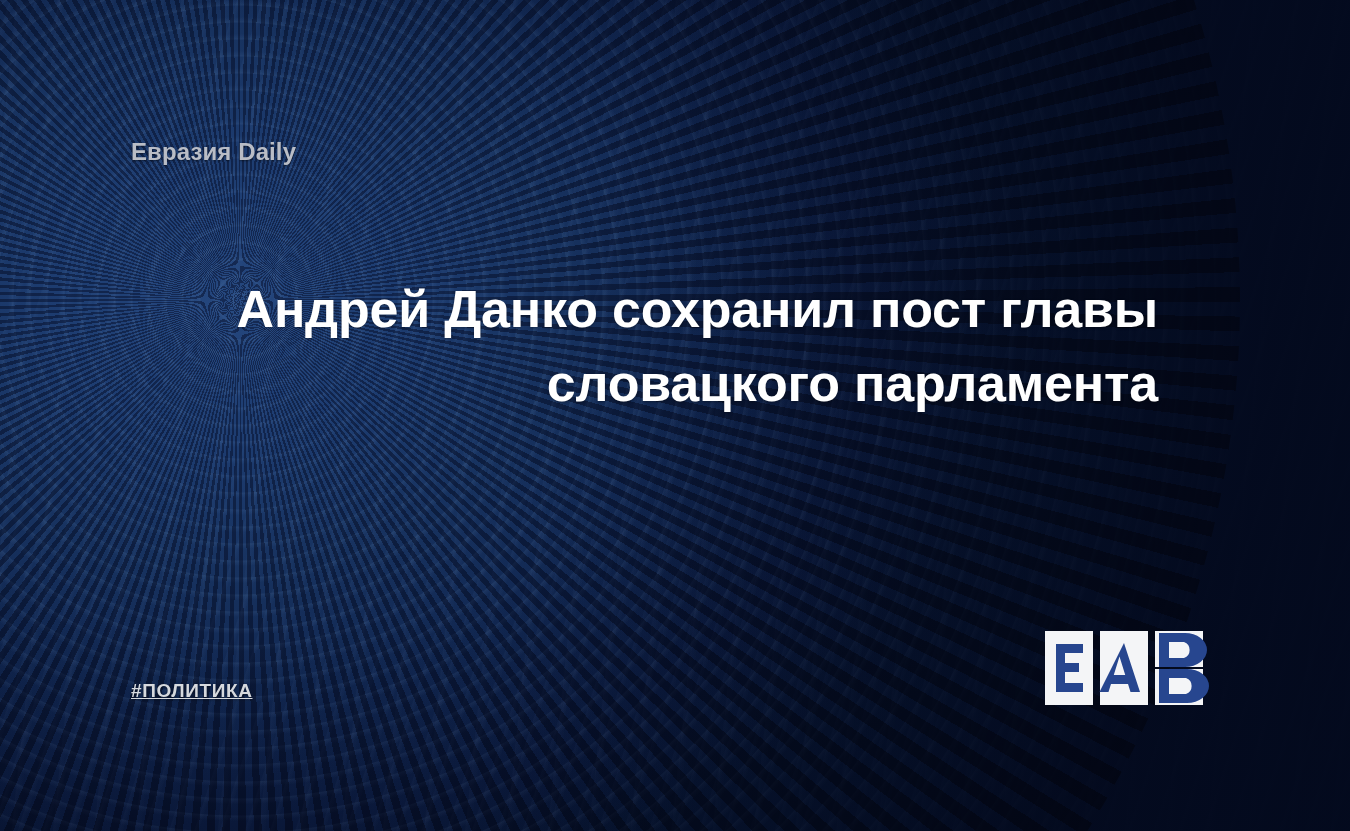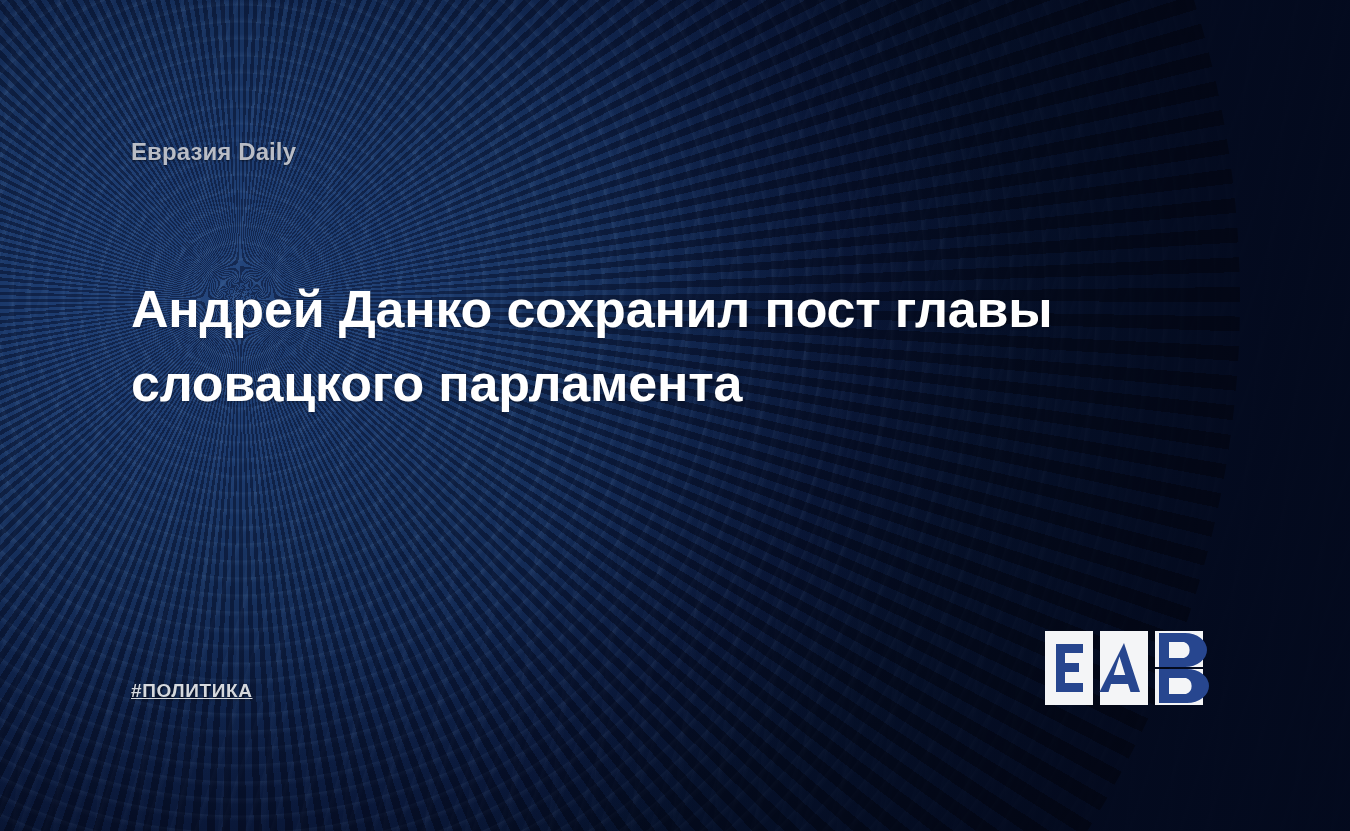--- a/index.html
+++ b/index.html
@@ -10,20 +10,21 @@
     background:#07163a;
     font-family:"Liberation Sans", sans-serif;
   }
 
   
   .card{
     position:relative;
     width:1350px; height:831px;
     overflow:hidden;
     background:#0a1d47;
+    text-align:right;
   }
 
   
   .bg{
     position:absolute; inset:0;
     overflow:hidden;
     background:
       radial-gradient(ellipse 780px 640px at 230px 300px,
           #25477e 0%, #1d3c70 22%, #17325f 42%, #112751 62%, #0c1c41 82%, #081734 100%),
       linear-gradient(125deg,#143366 0%, #102a55 32%, #0b1d40 62%, #071532 100%);
@@ -101,21 +102,21 @@
     font-size:24px;
     font-weight:bold;
     color:#b9bdc6;
     letter-spacing:.1px;
     white-space:nowrap;
     text-shadow:0 1px 2px rgba(0,0,0,.45);
   }
 
   .headline{
     position:absolute;
-    left:131px; top:272px;
+    left:148px; top:272px;
     width:1010px;
     font-size:52px;
     font-weight:bold;
     line-height:74px;
     color:#ffffff;
     letter-spacing:-0.2px;
     text-shadow:0 1px 3px rgba(0,0,0,.35);
   }
 
   .tag{

